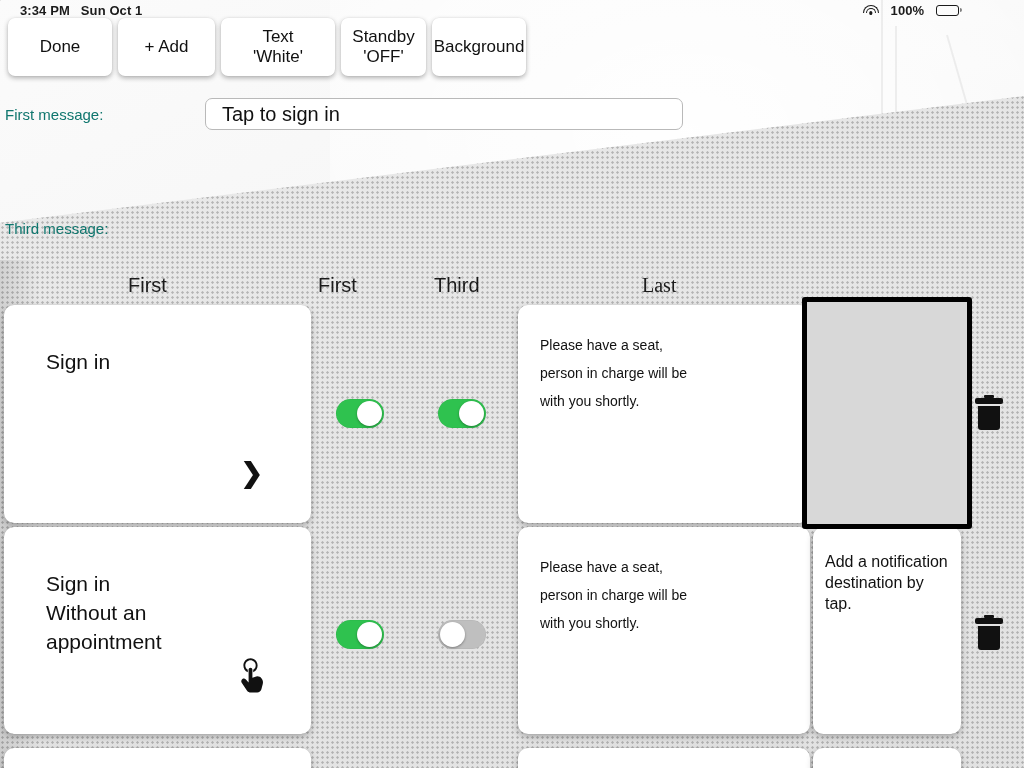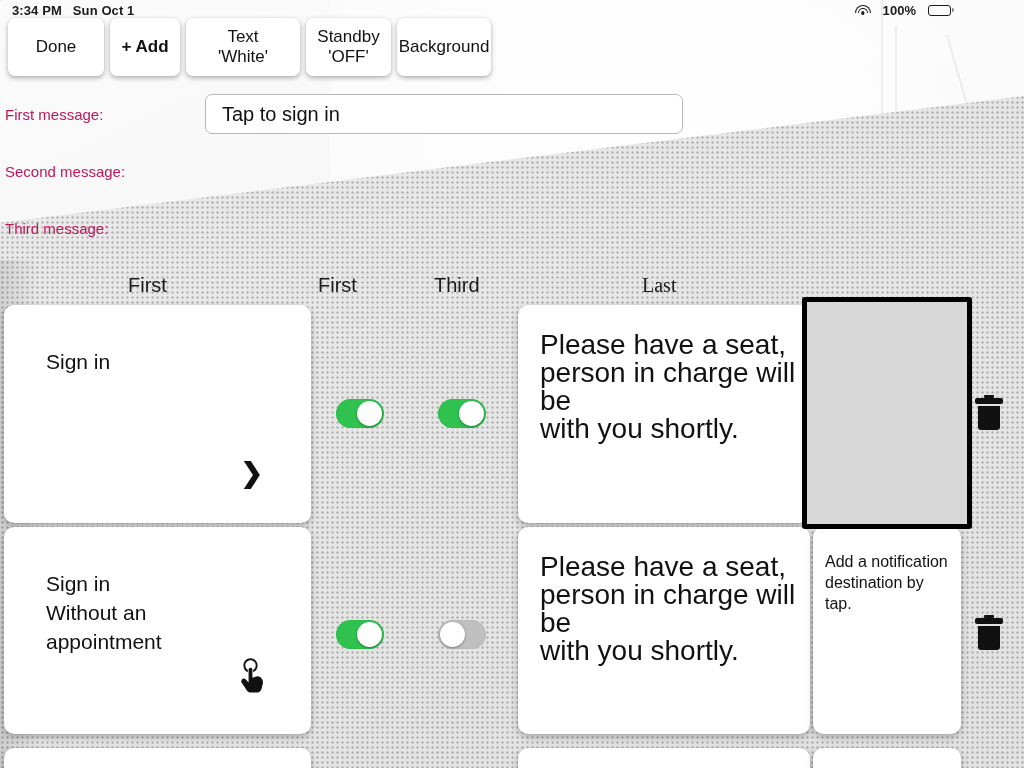--- a/index.html
+++ b/index.html
@@ -42,21 +42,21 @@
   
   .bg-leftshade{
     position:absolute;left:0;top:260px;width:40px;height:508px;
     background:linear-gradient(90deg, rgba(0,0,0,0.10), rgba(0,0,0,0));
   }
 
   
   #statusbar{
     position:absolute;left:0;top:0;width:964px;height:20px;z-index:40;
     display:flex;align-items:center;
-    font-size:13px;color:#1b1b1b;letter-spacing:.1px;
+    font-size:13px;color:#1b1b1b;letter-spacing:.1px;padding-left:8px;
   }
   #sb-left{display:flex;align-items:center;gap:11px;padding-left:12px;font-weight:600;}
   #sb-right{margin-left:auto;display:flex;align-items:center;gap:12px;padding-right:10px;font-weight:600;}
   .wifi{display:inline-block;width:15px;height:12px;position:relative;}
   .wifi i{position:absolute;left:50%;border:1.6px solid #1b1b1b;border-bottom:none;border-radius:50% 50% 0 0 / 100% 100% 0 0;transform:translateX(-50%);}
   .wifi i:nth-child(1){width:14px;height:7px;top:1px;}
   .wifi i:nth-child(2){width:8px;height:4px;top:4px;}
   .wifi i:nth-child(3){width:3.4px;height:3.4px;top:7.2px;border:none;background:#1b1b1b;border-radius:50%;}
   .batt{display:inline-flex;align-items:center;}
   .batt .shell{width:23px;height:11px;border:1.4px solid #1b1b1b;border-radius:3px;padding:1.4px;box-sizing:border-box;}
@@ -65,51 +65,51 @@
 
   
   #toolbar{position:absolute;left:8px;top:18px;z-index:30;display:flex;gap:6px;align-items:flex-start;}
   .tbtn{
     background:#fff;border:none;border-radius:7px;
     box-shadow:0 2px 5px rgba(0,0,0,0.30), 0 0 0 .5px rgba(0,0,0,0.04);
     min-height:58px;display:flex;flex-direction:column;align-items:center;justify-content:center;
     font-family:"Liberation Sans", sans-serif;font-size:17px;color:#111;line-height:20px;
     padding:4px 10px;cursor:pointer;white-space:pre-line;text-align:center;
   }
-  .tbtn.w1{width:96px;}
-  .tbtn.w2{width:70px;font-weight:bold;}
+  .tbtn.w1{width:104px;}
+  .tbtn.w2{width:97px;}
   .tbtn.w3{width:114px;}
   .tbtn.w4{width:85px;}
   .tbtn.w5{width:94px;}
   .tbtn.w6{width:94px;}
 
   
   .msg-row{position:absolute;left:0;width:700px;height:44px;z-index:25;display:flex;align-items:center;}
-  .msg-label{width:205px;padding-left:5px;box-sizing:border-box;font-size:15px;color:#be185d;}
+  .msg-label{width:205px;padding-left:5px;box-sizing:border-box;font-size:15px;color:#0f766e;}
   .msg-input{
-    width:478px;height:40px;box-sizing:border-box;background:#fff;
+    width:478px;height:32px;box-sizing:border-box;background:#fff;
     border:1px solid #b9b9b9;border-radius:7px;
     font-family:"Liberation Sans", sans-serif;font-size:20px;color:#111;
     padding:0 16px;outline:none;
   }
 
   
   .col-head{position:absolute;z-index:20;font-size:20px;color:#1b1b1b;}
 
   
   .card{
     position:absolute;background:#fff;border-radius:10px;z-index:18;
     box-shadow:0 3px 7px rgba(0,0,0,0.26), 0 0 0 .5px rgba(0,0,0,0.05);
     box-sizing:border-box;cursor:pointer;overflow:hidden;
   }
   .card .txt{
     position:absolute;left:42px;top:42px;right:16px;
     font-size:21px;line-height:29px;color:#111;white-space:pre-line;
   }
-  .card.lastcol .txt{left:22px;top:26px;right:14px;font-size:28px;line-height:28px;}
+  .card.lastcol .txt{left:22px;top:26px;right:14px;font-size:14px;line-height:28px;}
   .card.notif .txt{left:12px;top:24px;right:10px;font-size:16px;line-height:21px;}
 
   .chev{position:absolute;right:48px;bottom:36px;font-size:27px;font-weight:bold;color:#111;line-height:1;}
 
   
   .tap-cursor{position:absolute;width:30px;height:36px;}
   .tap-cursor svg{display:block;}
 
   
   .sel-frame{
@@ -173,21 +173,20 @@
   <button class="tbtn w4">Standby
 'OFF'</button>
   <button class="tbtn w5">Background</button>
 </div>
 
 <div class="msg-row" style="top:92px;">
   <span class="msg-label">First message:</span>
   <input class="msg-input" type="text" value="Tap to sign in" style="">
 </div>
 <div class="msg-row" style="top:149px;">
-  <span class="msg-label">Second message:</span>
 </div>
 <div class="msg-row" style="top:206px;">
   <span class="msg-label">Third message:</span>
 </div>
 
 <div class="col-head" style="left:128px;top:274px;">First</div>
 <div class="col-head" style="left:318px;top:274px;">First</div>
 <div class="col-head" style="left:434px;top:274px;">Third</div>
 <div class="col-head" style="left:642px;top:274px;font-family:Liberation Serif, serif;">Last</div>
 

